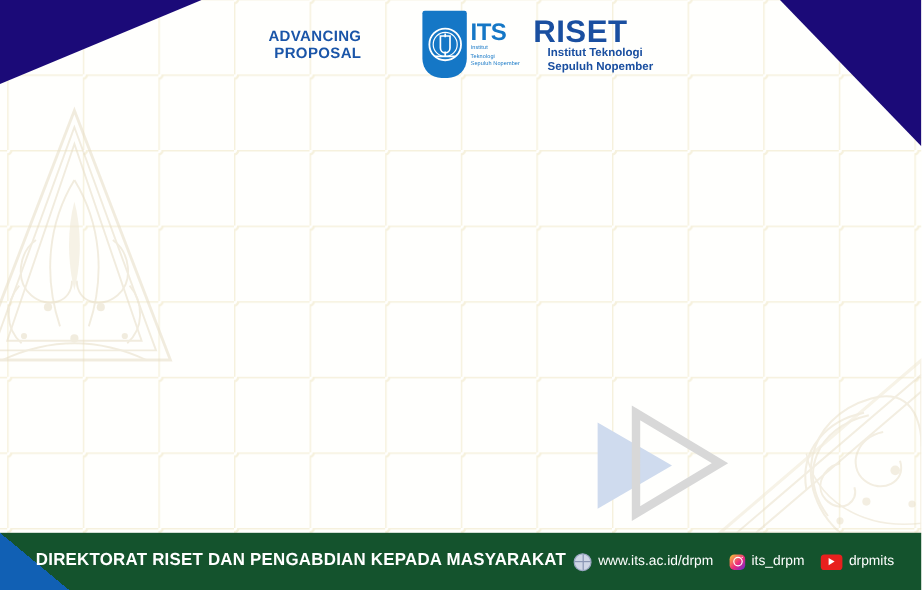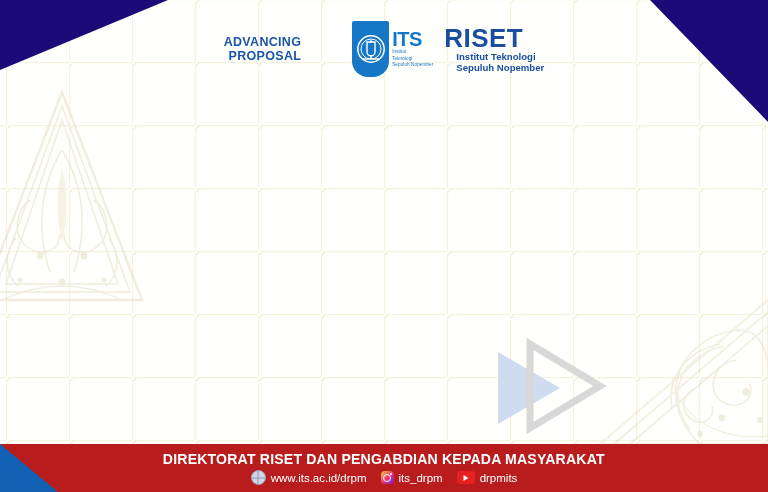--- a/index.html
+++ b/index.html
@@ -16,21 +16,21 @@
   .bg-layer{position:absolute;inset:0;pointer-events:none;}
   .bg-grid{z-index:1;}
   .bg-batik{z-index:2;}
   .bg-arrows{z-index:3;}
   .corner-tl,.corner-tr{position:absolute;z-index:6;}
   .corner-tl{left:0;top:0;width:168px;height:70px;}
   .corner-tr{right:0;top:0;width:170px;height:122px;}
 
   
   .header{
-    position:absolute;z-index:10;left:0;top:12px;width:768px;height:74px;
+    position:absolute;z-index:10;left:0;top:0;width:768px;height:74px;
     display:flex;align-items:center;justify-content:center;gap:11px;
   }
   .adv-hum{
     text-align:right;line-height:1.12;
     font-size:12.5px;font-weight:bold;letter-spacing:.3px;
     color:#1a55a8;font-family:"Liberation Sans",sans-serif;
   }
   .its-logo{display:flex;align-items:center;gap:3px;padding-left:40px;}
   .its-shield{
     width:37px;height:56px;background:#1577c6;
@@ -85,22 +85,22 @@
   .title-sub{
     font-size:33px;font-weight:bold;color:#f5873f;letter-spacing:-.3px;
     line-height:1;white-space:nowrap;
     font-family:"Liberation Sans",sans-serif;
     transform:scaleX(.95);transform-origin:left center;display:inline-block;
   }
 
   
   .footer{
     position:absolute;z-index:12;left:0;bottom:0;width:768px;height:48px;
-    background:#b91c1c;overflow:hidden;
-    display:flex;flex-direction:column;align-items:center;justify-content:center;
+    background:#14532d;overflow:hidden;
+    display:flex;flex-direction:row;align-items:center;justify-content:center;
   }
   .footer-accent{
     position:absolute;left:0;bottom:0;width:58px;height:48px;
     background:linear-gradient(to top right,#1160b4 0 50%,transparent 50% 100%);
   }
   .footer-title{
     position:relative;z-index:2;
     color:#ffffff;font-size:14.5px;font-weight:bold;letter-spacing:.2px;
     font-family:"Liberation Sans",sans-serif;margin-bottom:3px;
     transform:scaleX(.97);

